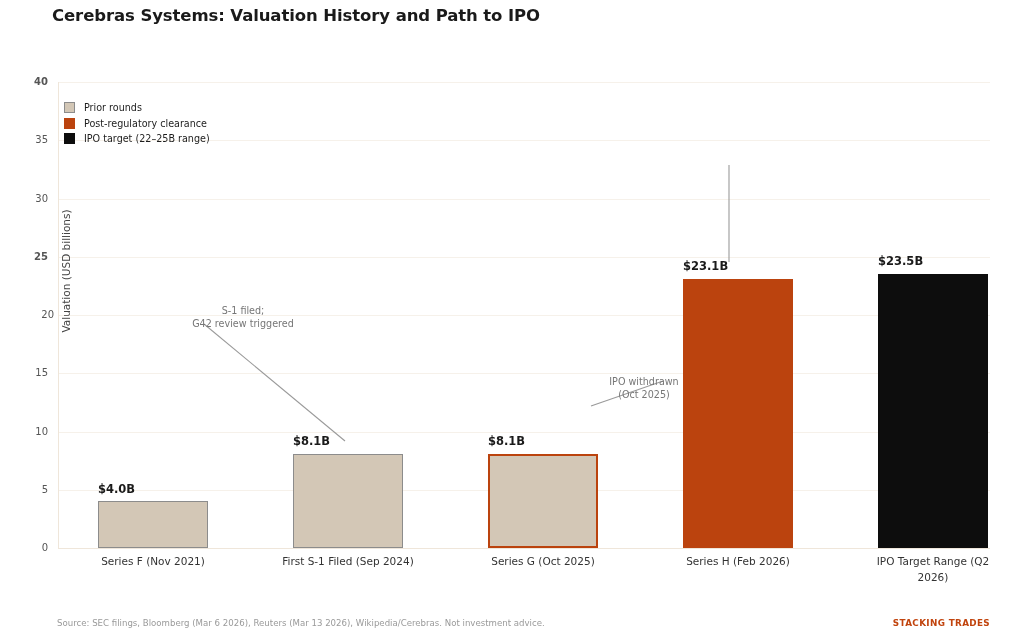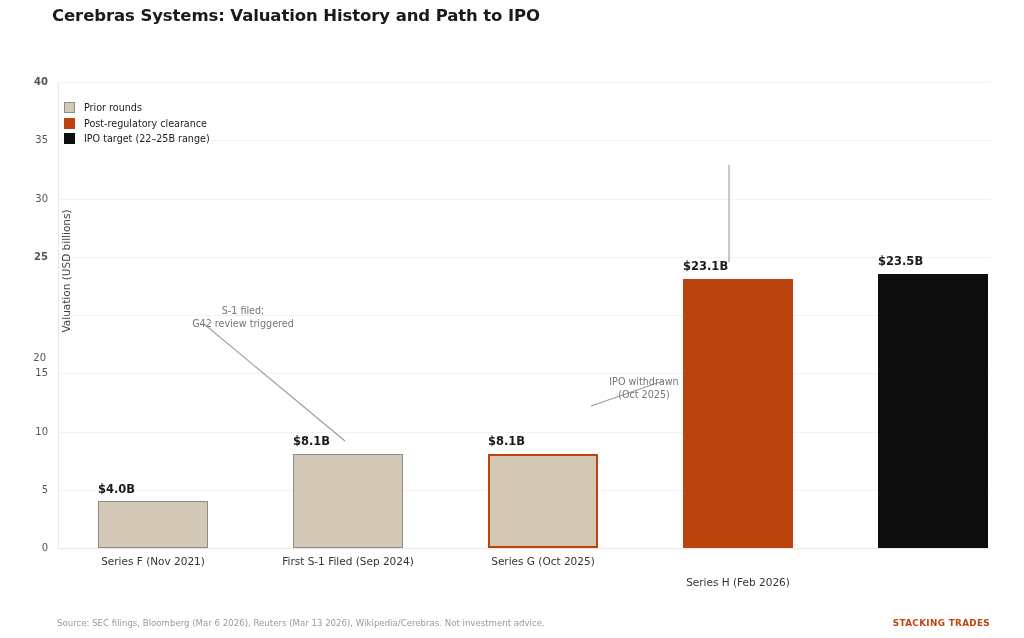--- a/index.html
+++ b/index.html
@@ -105,21 +105,21 @@
     <div class="gridline" style="top:349.5px;"></div>
     <div class="gridline" style="top:407.75px;"></div>
   </div>
   <div id="axis-left-spine"></div>
   <div id="axis-baseline"></div>
 
   <div class="ytick" style="left:14px;top:76px;font-weight:bold;">40</div>
   <div class="ytick" style="left:14px;top:134.3px;">35</div>
   <div class="ytick" style="left:14px;top:192.5px;">30</div>
   <div class="ytick" style="left:14px;top:250.8px;font-weight:bold;">25</div>
-  <div class="ytick" style="left:12px;top:309px;margin-top:43px;">20</div>
+  <div class="ytick" style="left:20px;top:309px;">20</div>
   <div class="ytick" style="left:14px;top:367.3px;">15</div>
   <div class="ytick" style="left:14px;top:425.5px;">10</div>
   <div class="ytick" style="left:14px;top:483.8px;">5</div>
   <div class="ytick" style="left:14px;top:542px;">0</div>
   <div id="ylabel">Valuation (USD billions)</div>
 
   <div class="bar" style="left:98px;top:501.4px;width:110px;height:46.6px;background:#d3c7b6;border:1.2px solid #8c8c8c;"></div>
   <div class="bar-value" style="left:98px;top:482px;width:110px;">$4.0B</div>
   <div class="xtick" style="left:83px;top:554px;width:140px;">Series F
 (Nov 2021)</div>
@@ -130,25 +130,28 @@
 Filed
 (Sep 2024)</div>
 
   <div class="bar" style="left:488px;top:453.6px;width:110px;height:94.4px;background:#d3c7b6;border:2.2px solid #bb430e;"></div>
   <div class="bar-value" style="left:488px;top:433.5px;width:110px;">$8.1B</div>
   <div class="xtick" style="left:473px;top:554px;width:140px;">Series G
 (Oct 2025)</div>
 
   <div class="bar" style="left:683px;top:278.9px;width:110px;height:269.1px;background:#bb430e;border:1.2px solid #bb430e;"></div>
   <div class="bar-value" style="left:683px;top:258.5px;width:110px;">$23.1B</div>
-  <div class="xtick" style="left:668px;top:554px;width:140px;margin-top:21px;">Series H
+  <div class="xtick" style="left:668px;top:554px;width:140px;">Series H
 (Feb 2026)</div>
 
   <div class="bar" style="left:878px;top:274.3px;width:110px;height:273.7px;background:#0d0d0d;border:1.2px solid #0d0d0d;"></div>
   <div class="bar-value" style="left:878px;top:253.5px;width:110px;">$23.5B</div>
+  <div class="xtick" style="left:863px;top:554px;width:140px;">IPO Target
+Range
+(Q2 2026)</div>
 
   <svg id="anno-svg">
     <line x1="204" y1="324" x2="345" y2="441" stroke="#9a9a9a" stroke-width="1.1"></line>
     <line x1="591" y1="406" x2="663" y2="381" stroke="#9a9a9a" stroke-width="1.1"></line>
     <line x1="729" y1="165" x2="729" y2="262" stroke="#9a9a9a" stroke-width="1.1"></line>
   </svg>
 
   <div class="annotation" style="left:148px;top:304px;width:190px;">S-1 filed;
 G42 review triggered</div>
   <div class="annotation" style="left:559px;top:375px;width:170px;">IPO withdrawn

